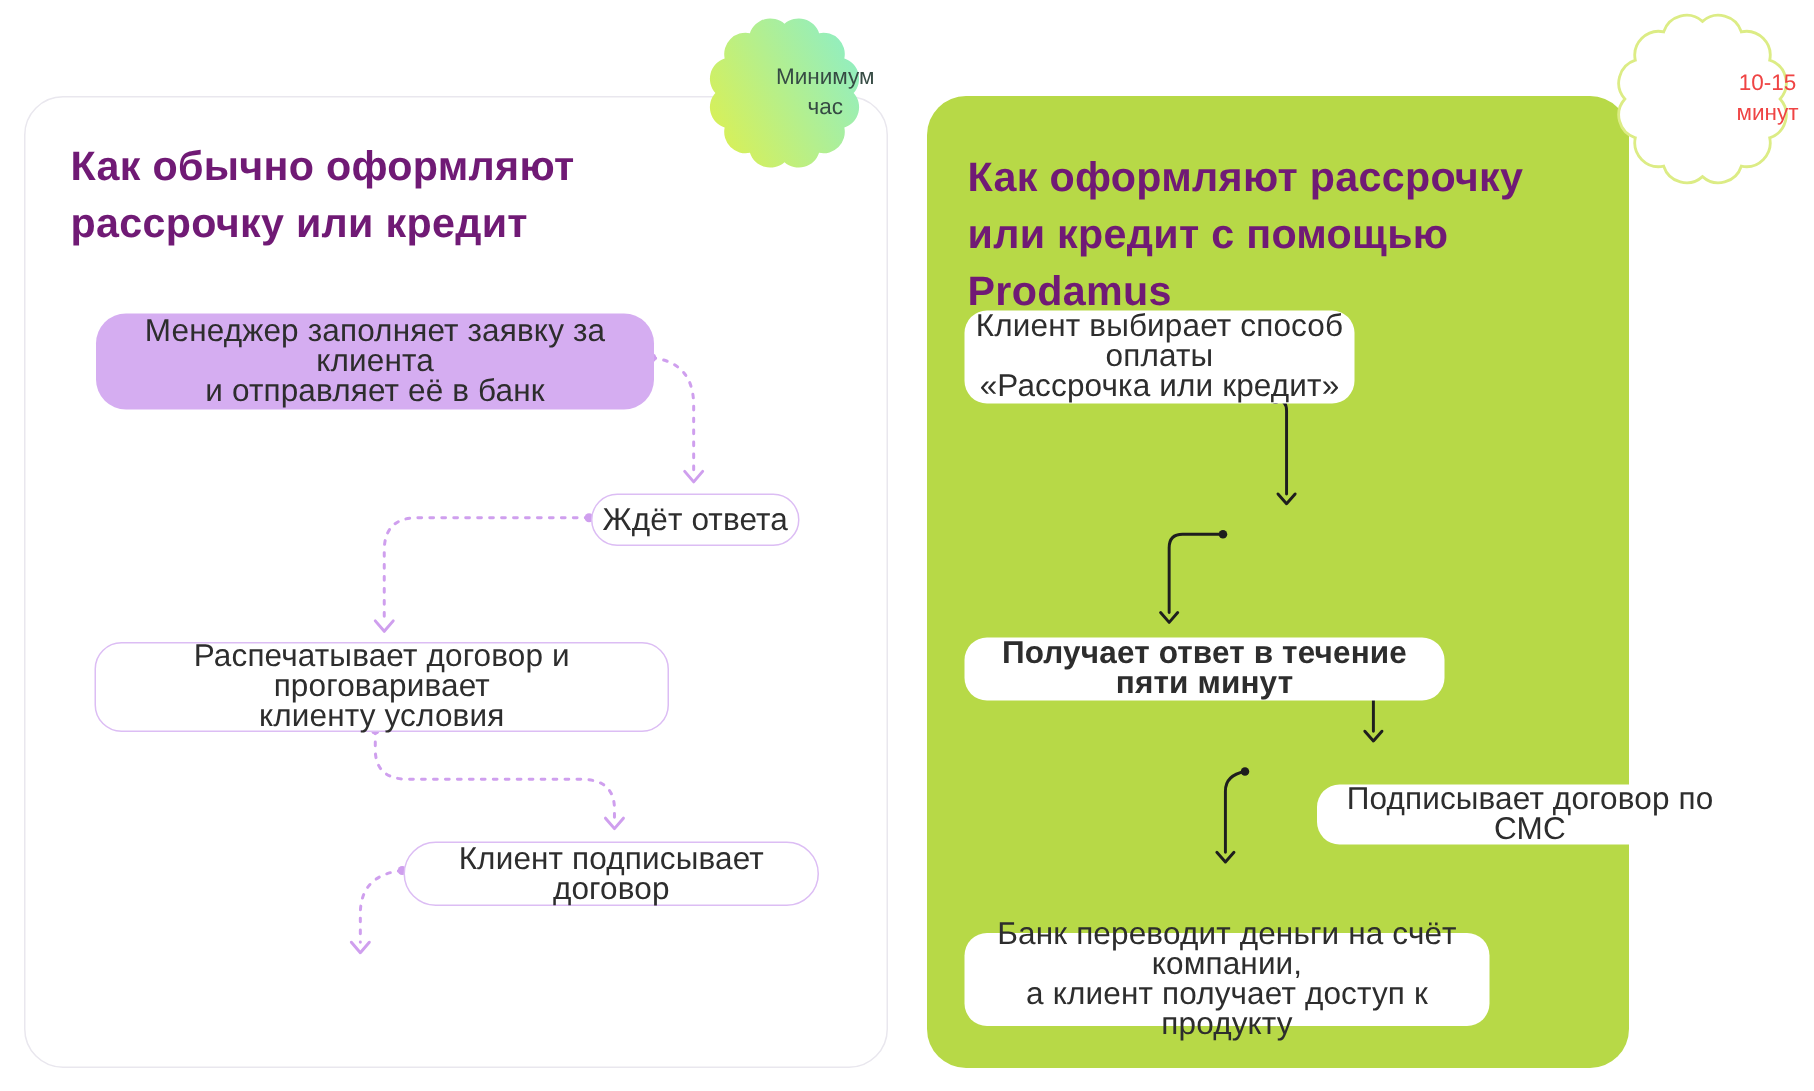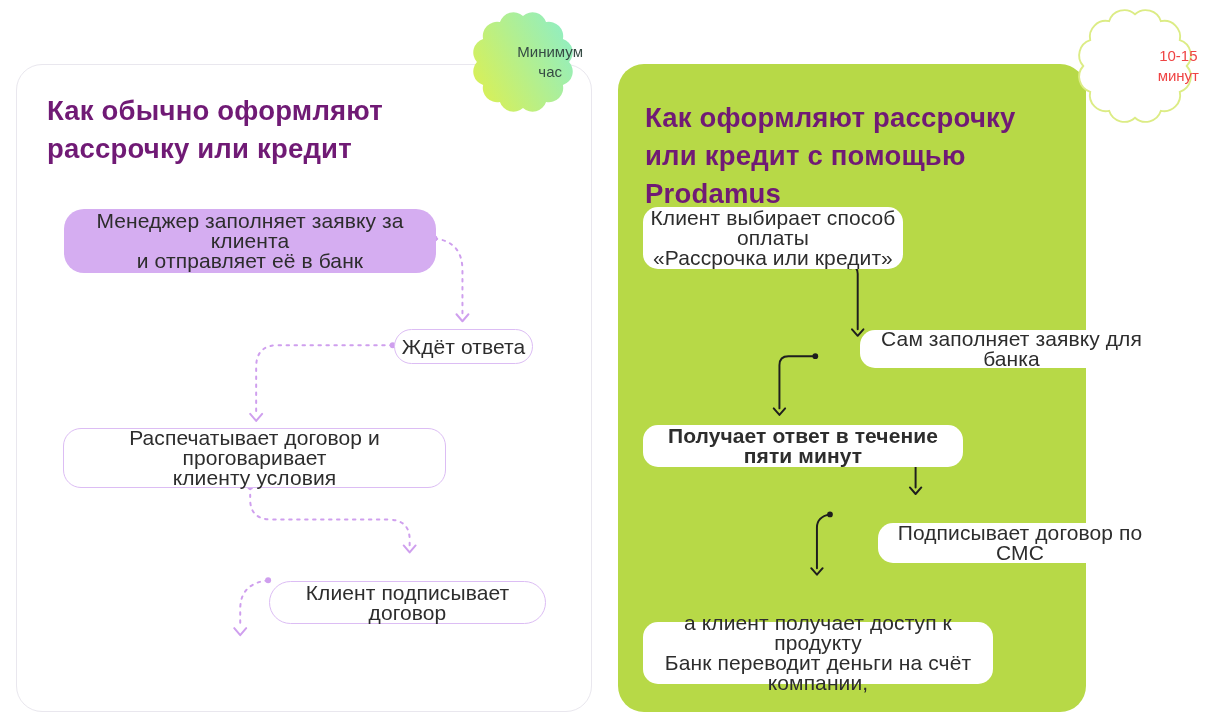--- a/index.html
+++ b/index.html
@@ -27,21 +27,21 @@
     line-height:20px; letter-spacing:0.1px;
   }
   .step span { display:block; }
 
   
   .step.filled   { background:var(--purple-fill); }
   .step.outlined { background:#ffffff; border:1.5px solid var(--purple-border); }
   .l1 { left:47px;  top:144px; width:372px; height:64px; border-radius:20px; }
   .l2 { left:377px; top:264px; width:139px; height:35px; border-radius:18px; }
   .l3 { left:46px;  top:363px; width:383px; height:60px; border-radius:18px; }
-  .l4 { left:252px; top:496px; width:277px; height:43px; border-radius:22px;margin-top:20px; }
+  .l4 { left:252px; top:496px; width:277px; height:43px; border-radius:22px; }
   .l5 { left:42px;  top:578px; width:360px; height:45px; border-radius:23px; }
 
   
   .step.plain { background:#ffffff; border-radius:15px; }
   .r1 { left:25px;  top:143px; width:260px; height:62px; }
   .r2 { left:242px; top:266px; width:303px; height:38px; }
   .r3 { left:25px;  top:361px; width:320px; height:42px;font-weight:bold; }
   .r4 { left:260px; top:459px; width:284px; height:40px; }
   .r5 { left:25px;  top:558px; width:350px; height:62px; }
 
@@ -133,32 +133,29 @@
 
       <circle class="sdot" cx="260" cy="479" r="3.5"></circle>
       <path class="solid" d="M260 479 Q244 482 244 495 L244 545"></path>
       <path class="shead" d="M237 545 L244 553 L251 545"></path>
     </svg>
 
     <div class="step plain r1">
       <span>Клиент выбирает способ оплаты</span>
       <span>«Рассрочка или кредит»</span>
     </div>
-    <div class="step plain r2">
-      <span>Сам заполняет заявку для банка</span>
-    </div>
     <div class="step plain r3">
       <span>Получает ответ в течение пяти минут</span>
     </div>
     <div class="step plain r4">
       <span>Подписывает договор по СМС</span>
     </div>
     <div class="step plain r5">
+      <span>Банк переводит деньги на счёт компании,</span>
       <span>а клиент получает доступ к продукту</span>
-      <span>Банк переводит деньги на счёт компании,</span>
     </div>
   </div>
 
   <div class="badge badge1">
     <svg viewBox="-8 -8 136 136">
       <defs>
         <linearGradient id="g1" x1="0" y1="0.75" x2="1" y2="0.2">
           <stop offset="0" style="stop-color:var(--badge1-grad-start)"></stop>
           <stop offset="1" style="stop-color:var(--badge1-grad-end)"></stop>
         </linearGradient>

